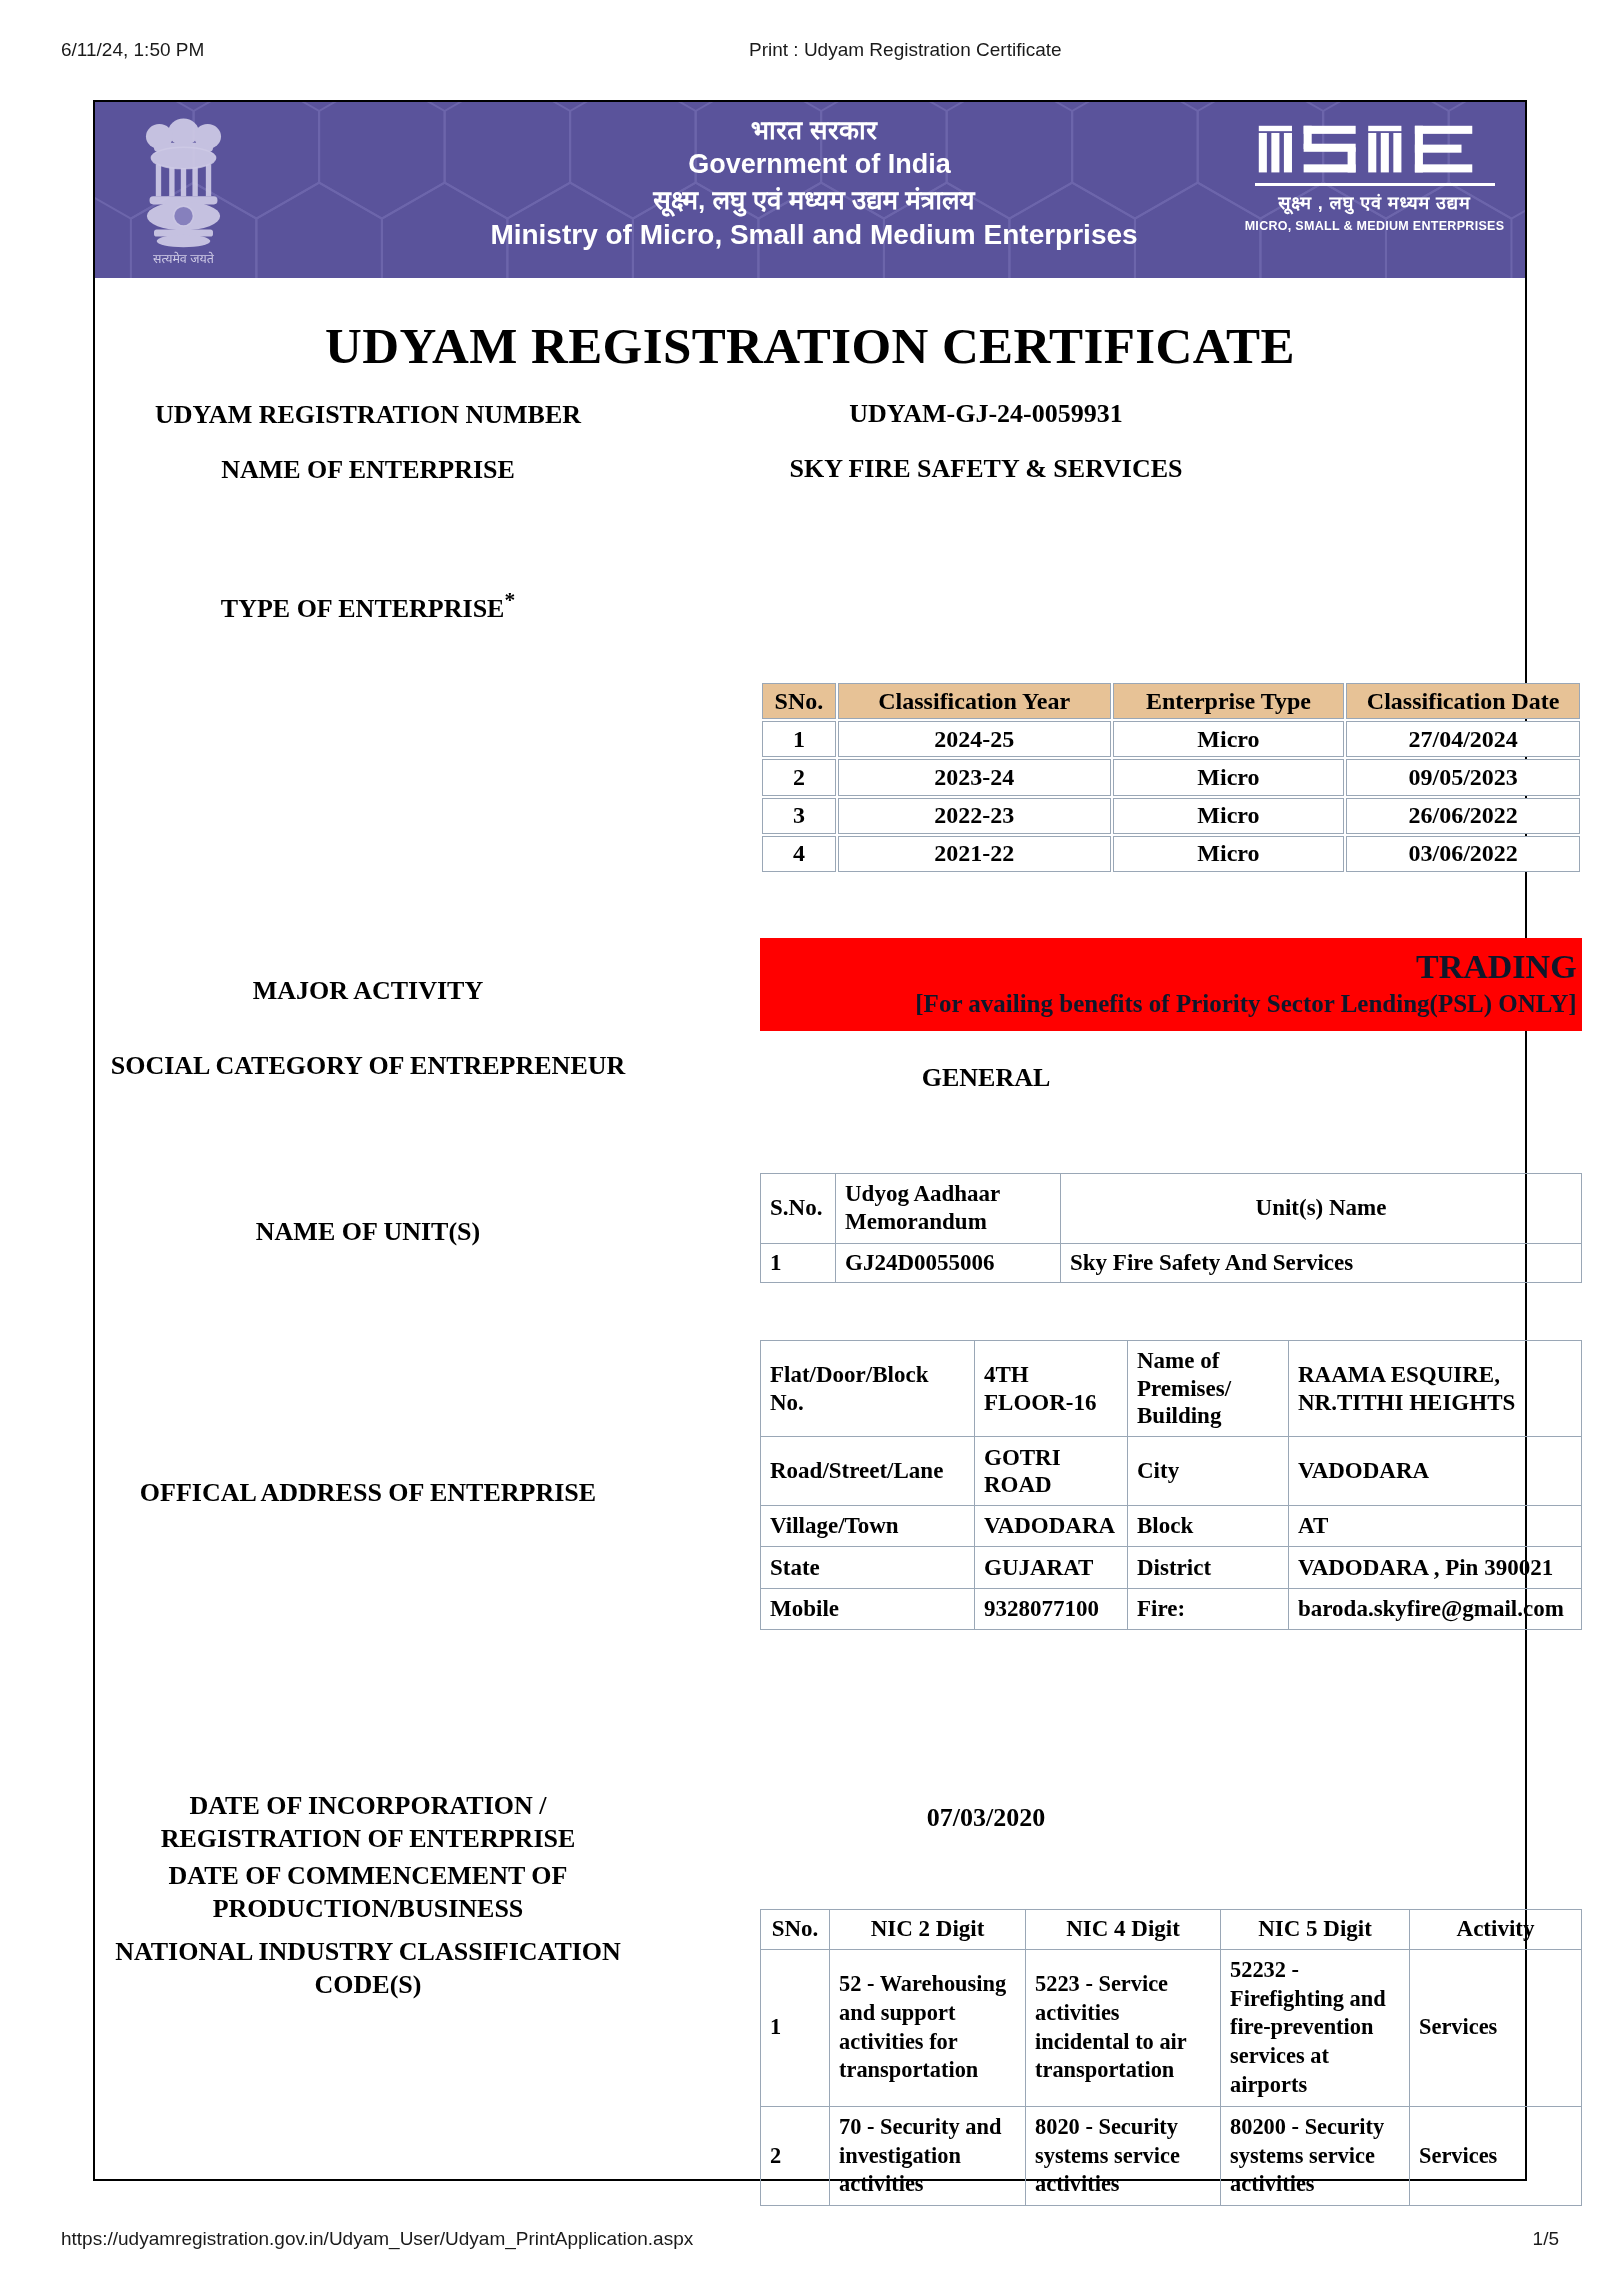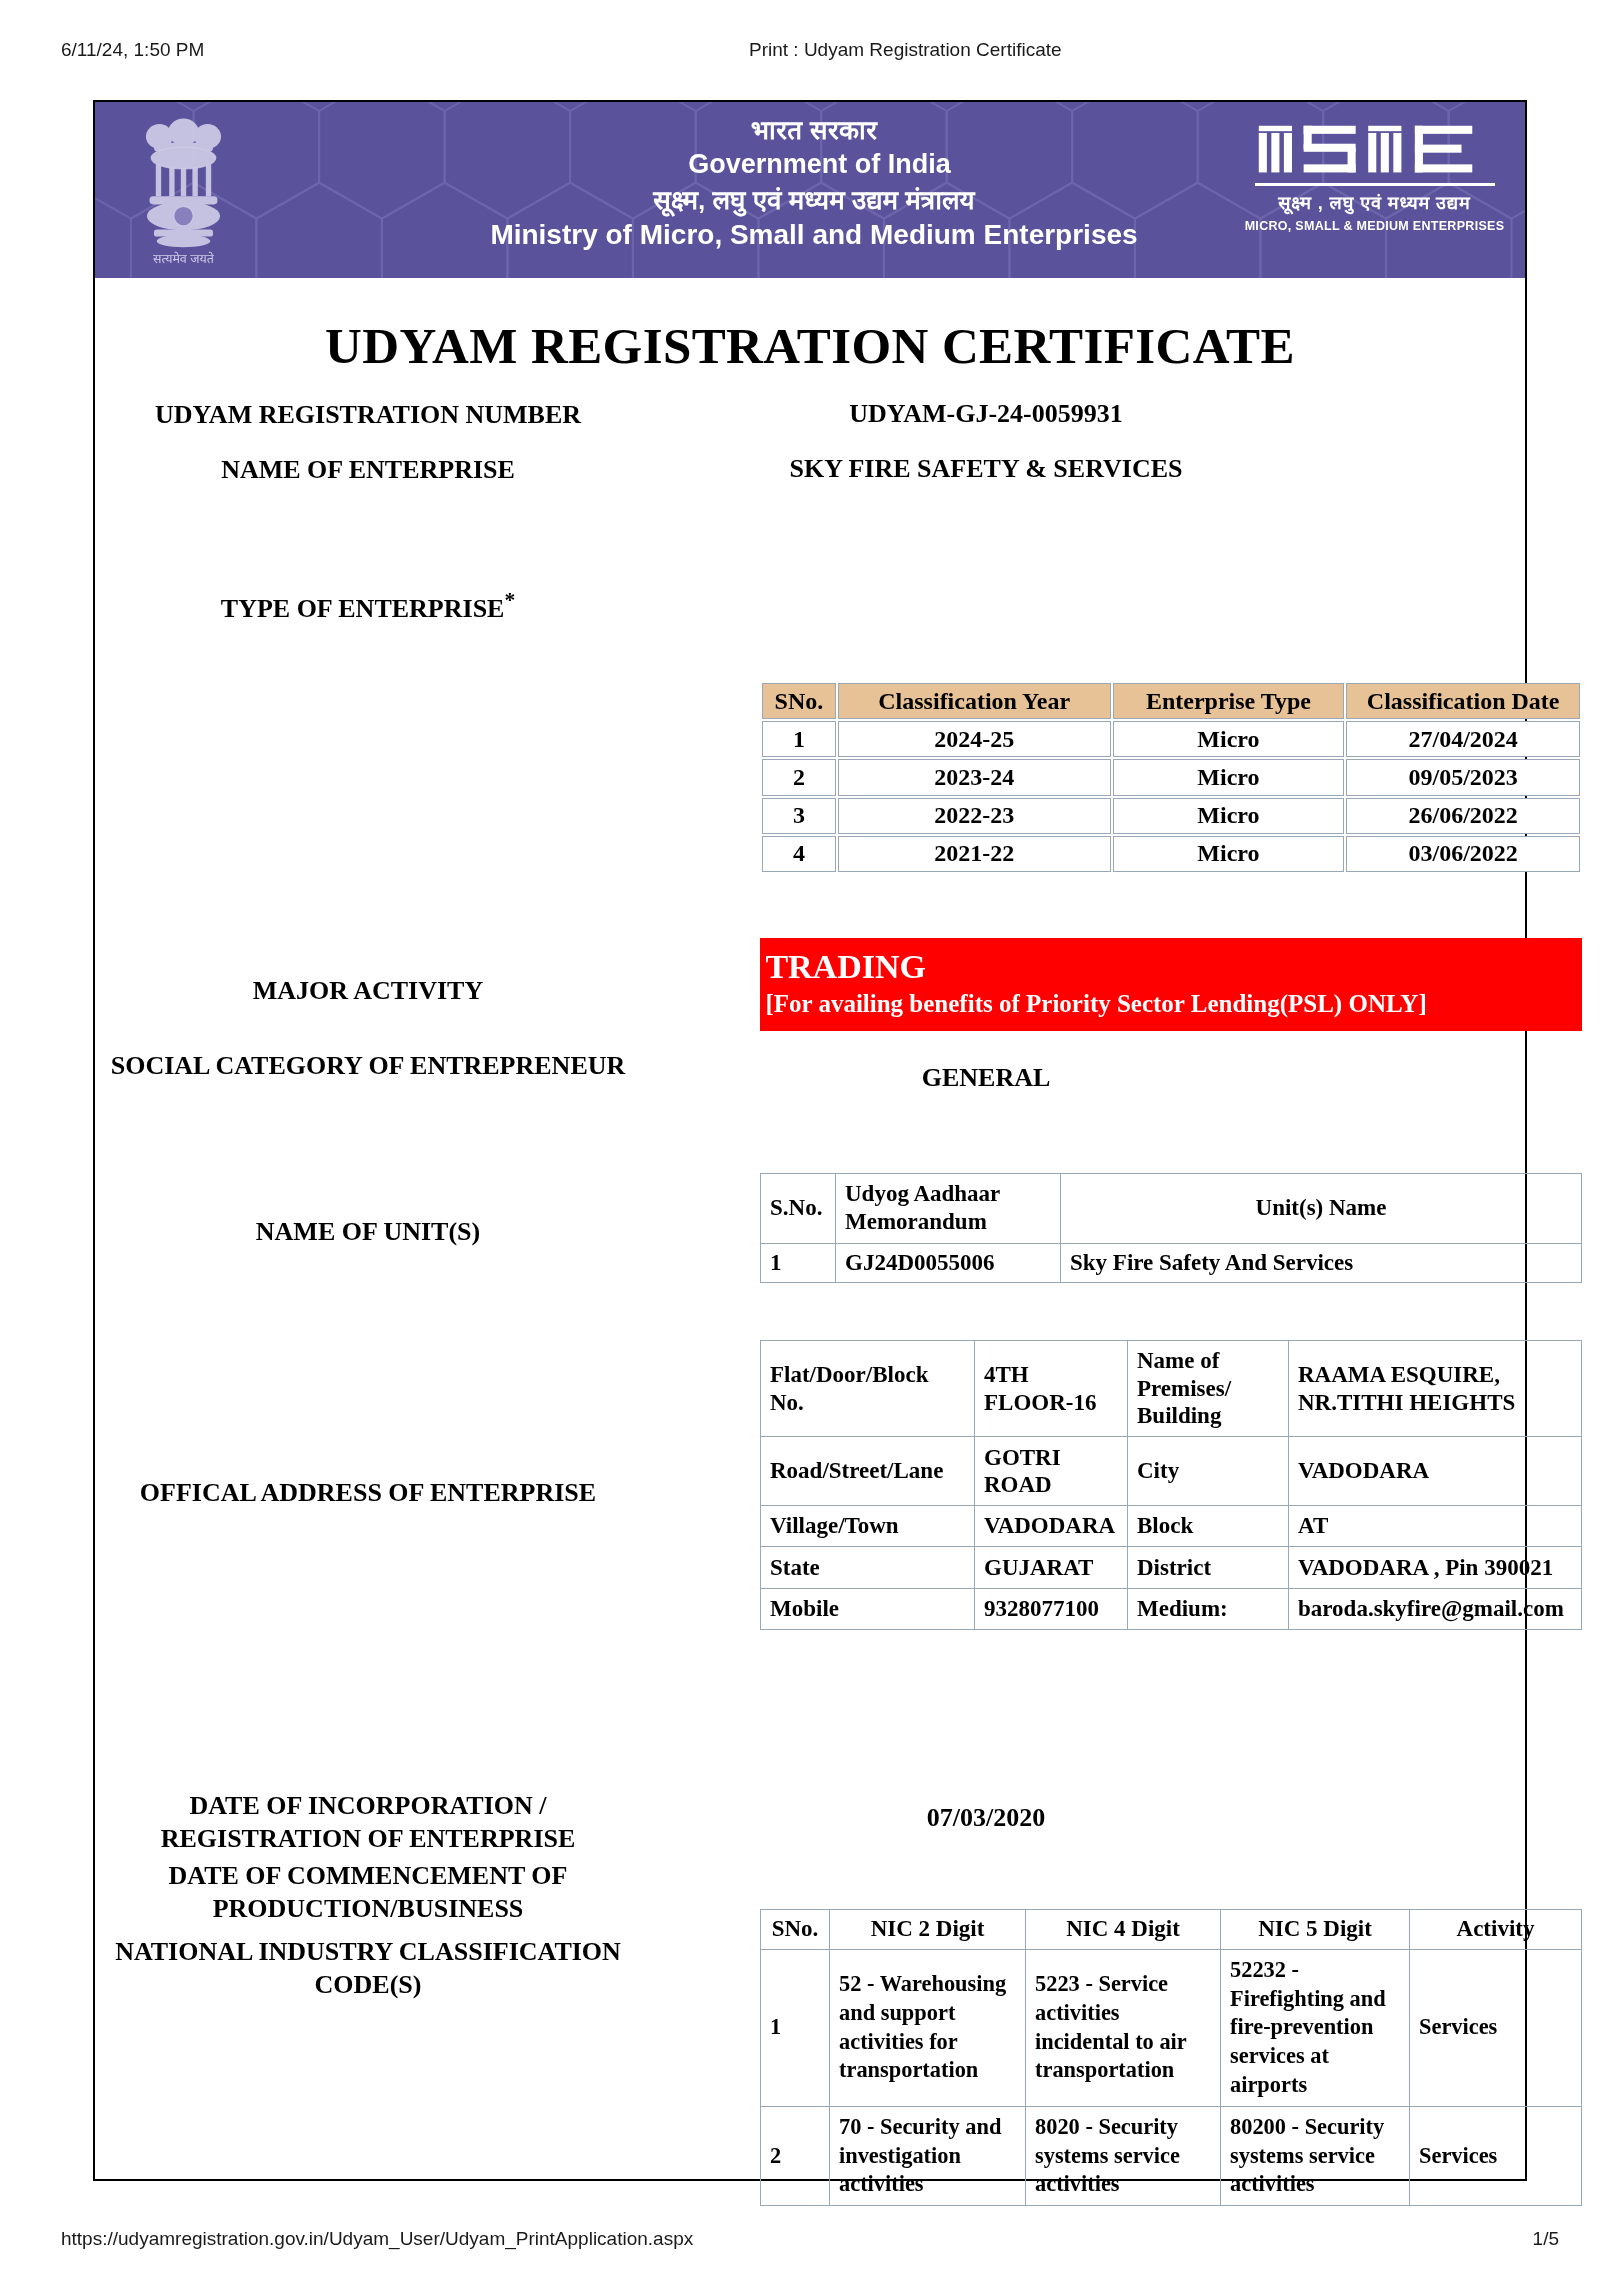--- a/index.html
+++ b/index.html
@@ -173,22 +173,22 @@
   .tbl-class .c-year { width: 260px; }
   .tbl-class .c-type { width: 219px; font-family: Liberation Serif, serif; }
 
   
   .trading {
     position: absolute;
     left: 665px;
     top: 836px;
     width: 822px;
     background: #ff0000;
-    color: #ffffff;
-    text-align: left;
+    color: #0f172a;
+    text-align: right;
     padding: 9px 5.4px 12.5px;
     box-sizing: border-box;
   }
   .trading .t-main { font-size: 34px; font-weight: bold; line-height: 1.15; }
   .trading .t-sub  { font-size: 25px; font-weight: bold; line-height: 1.2; margin-top: 2.7px; }
 
   
   .tbl-units {
     position: absolute;
     left: 665px;
@@ -451,21 +451,21 @@
         </tr>
         <tr>
           <td class="a-k1">State</td>
           <td class="a-v1">GUJARAT</td>
           <td class="a-k2">District</td>
           <td>VADODARA , Pin 390021</td>
         </tr>
         <tr>
           <td class="a-k1">Mobile</td>
           <td class="a-v1">9328077100</td>
-          <td class="a-k2">Medium:</td>
+          <td class="a-k2">Fire:</td>
           <td>baroda.skyfire@gmail.com</td>
         </tr>
       </tbody>
     </table>
   </div>
 
   <div class="row" style="top:1688px;">
     <div class="lbl">DATE OF INCORPORATION / REGISTRATION OF ENTERPRISE</div>
     <div class="val" style="top:12.5px;">07/03/2020</div>
   </div>

